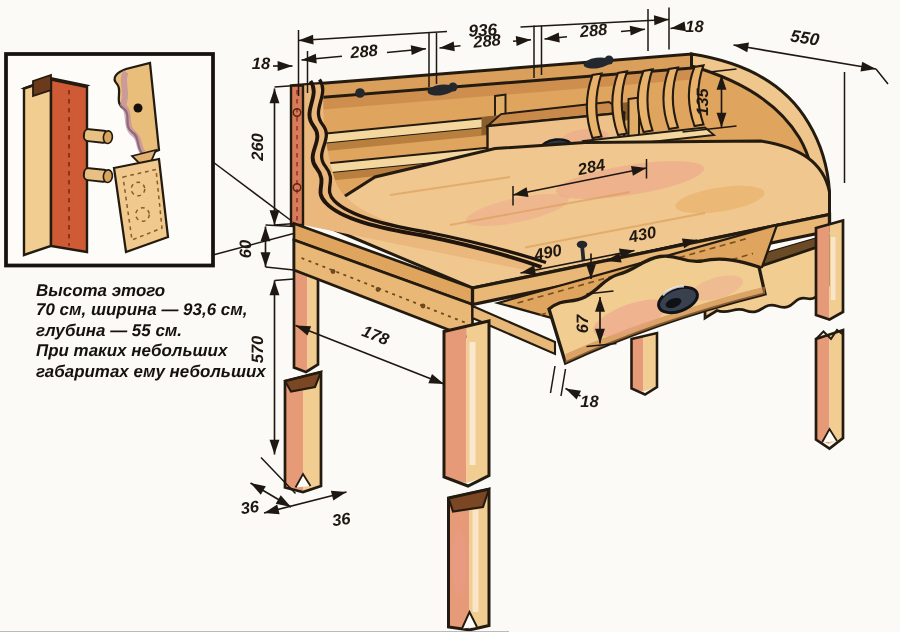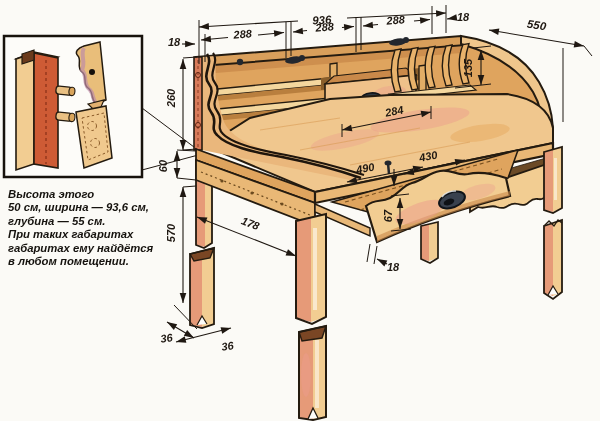--- a/index.html
+++ b/index.html
@@ -10,21 +10,21 @@
   }
   html,body{margin:0;padding:0;background:#888;}
   .stage{position:relative;width:600px;height:421px;background:var(--paper);overflow:hidden;
          font-family:"Liberation Sans",sans-serif;}
   svg{position:absolute;left:0;top:0;}
   .dim{font:italic 700 11px "Liberation Sans",sans-serif;fill:var(--dim-text);text-anchor:middle;}
   .dim-big{font-size:11.5px;}
   .dl{stroke:var(--dim-text);stroke-width:1.1;fill:none;}
   .tk{stroke:var(--dim-text);stroke-width:1;fill:none;}
   .o{stroke:var(--outline);}
-  .caption{position:absolute;left:8px;top:188px;width:160px;color:#15120E;
+  .caption{position:absolute;left:24px;top:188px;width:160px;color:#15120E;
            font:italic 700 11.3px/13.4px "Liberation Sans",sans-serif;}
   .caption span{display:block;}
 </style>
 </head>
 <body>
 
 <div class="stage">
 <svg width="600" height="421" viewBox="0 0 600 421">
   <defs>
     <marker id="ar" viewBox="0 0 10 8" refX="9.5" refY="4" markerWidth="10" markerHeight="8" orient="auto-start-reverse">
@@ -317,19 +317,18 @@
       <path class="dl" d="M167,322 L194,338" marker-start="url(#ar)" marker-end="url(#ar)"></path>
       <path class="dl" d="M176,342 L231,328" marker-start="url(#ar)" marker-end="url(#ar)"></path>
       <text class="dim" transform="translate(167,342) rotate(-8)">36</text>
       <text class="dim" transform="translate(228,350) rotate(-8)">36</text>
     </g>
   </g>
 </svg>
 
 <div class="caption">
   <span>Высота этого</span>
-  <span>50 см, ширина — 93,6 см,</span>
+  <span>70 см, ширина — 93,6 см,</span>
   <span>глубина — 55 см.</span>
-  <span>При таких габаритах</span>
-  <span>габаритах ему найдётся</span>
-  <span>в любом помещении.</span>
+  <span>При таких небольших</span>
+  <span>габаритах ему небольших</span>
 </div>
 </div>
 
 </body></html>

